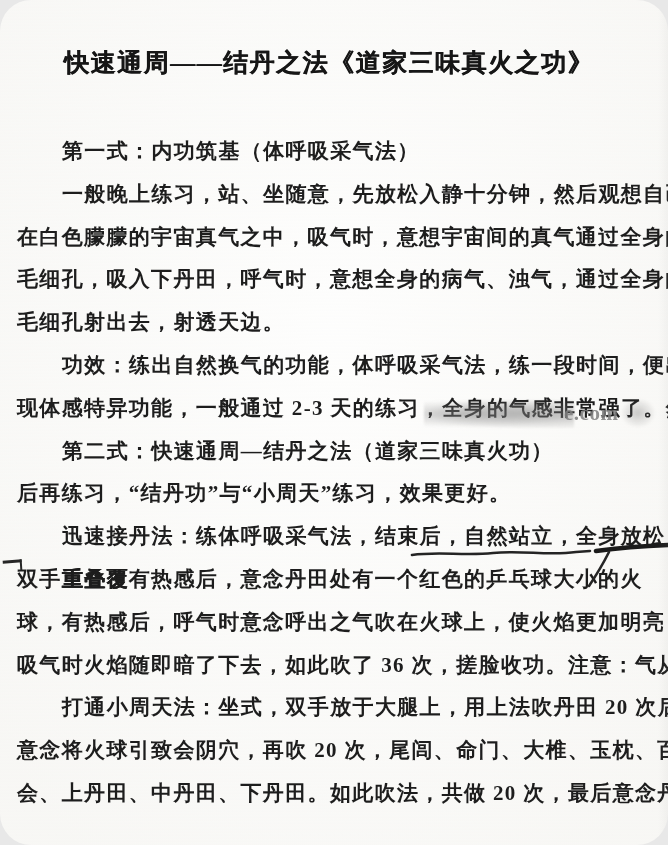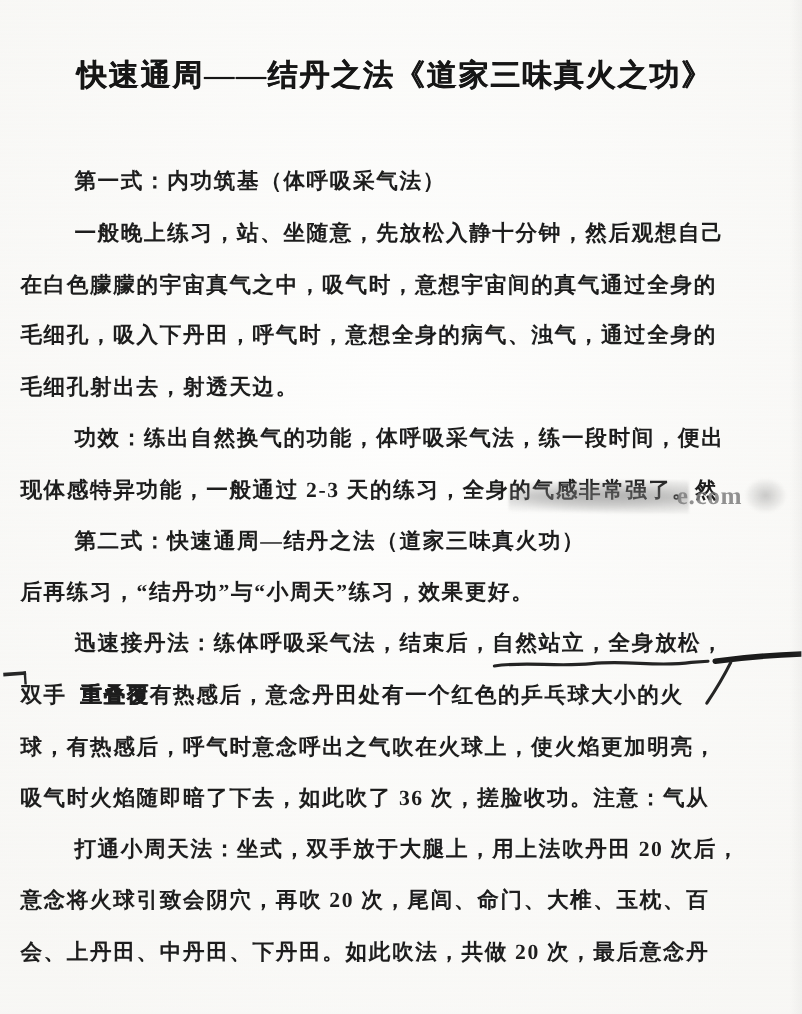--- a/index.html
+++ b/index.html
@@ -7,43 +7,43 @@
     position:relative;
     width:668px;height:845px;
     margin:0 auto;
     background:#fcfcfa;
     background-image:
       radial-gradient(ellipse at 50% 40%, rgba(255,255,255,0.6) 0%, rgba(244,243,240,0.5) 90%),
       repeating-linear-gradient(0deg, rgba(120,120,120,0.015) 0px, rgba(255,255,255,0) 3px);
     overflow:hidden;
     font-family:"Liberation Serif","DejaVu Serif",serif;
     color:#1c1c1c;
+    border-radius:31px;
   }
   .title{
     position:absolute;left:64px;top:46px;
     font-size:25px;font-weight:700;letter-spacing:1.5px;
     white-space:nowrap;
     color:#161616;
     text-shadow:0.4px 0 0 #161616;
   }
   .doc-body{
     position:absolute;left:17px;top:130px;width:636px;
   }
   .line{
     height:42.8px;line-height:42.8px;
-    font-size:18px;letter-spacing:1.35px;
+    font-size:21px;letter-spacing:1.35px;
     font-weight:600;
     white-space:nowrap;
     color:#1d1d1d;
   }
   .line.indent{padding-left:45px;}
   .pen-bold{
     font-weight:800;
     text-shadow:0.7px 0 0 currentColor, 0 0.4px 0 currentColor;
-    margin-left:11px;
   }
   
   .watermark-zone{
     position:absolute;left:424px;top:396px;width:232px;height:38px;
     pointer-events:none;
   }
   .watermark-blob{
     position:absolute;left:0;top:4px;width:150px;height:28px;
     background:
       radial-gradient(ellipse at 25% 50%, rgba(130,130,130,0.38) 0%, rgba(130,130,130,0) 70%),

